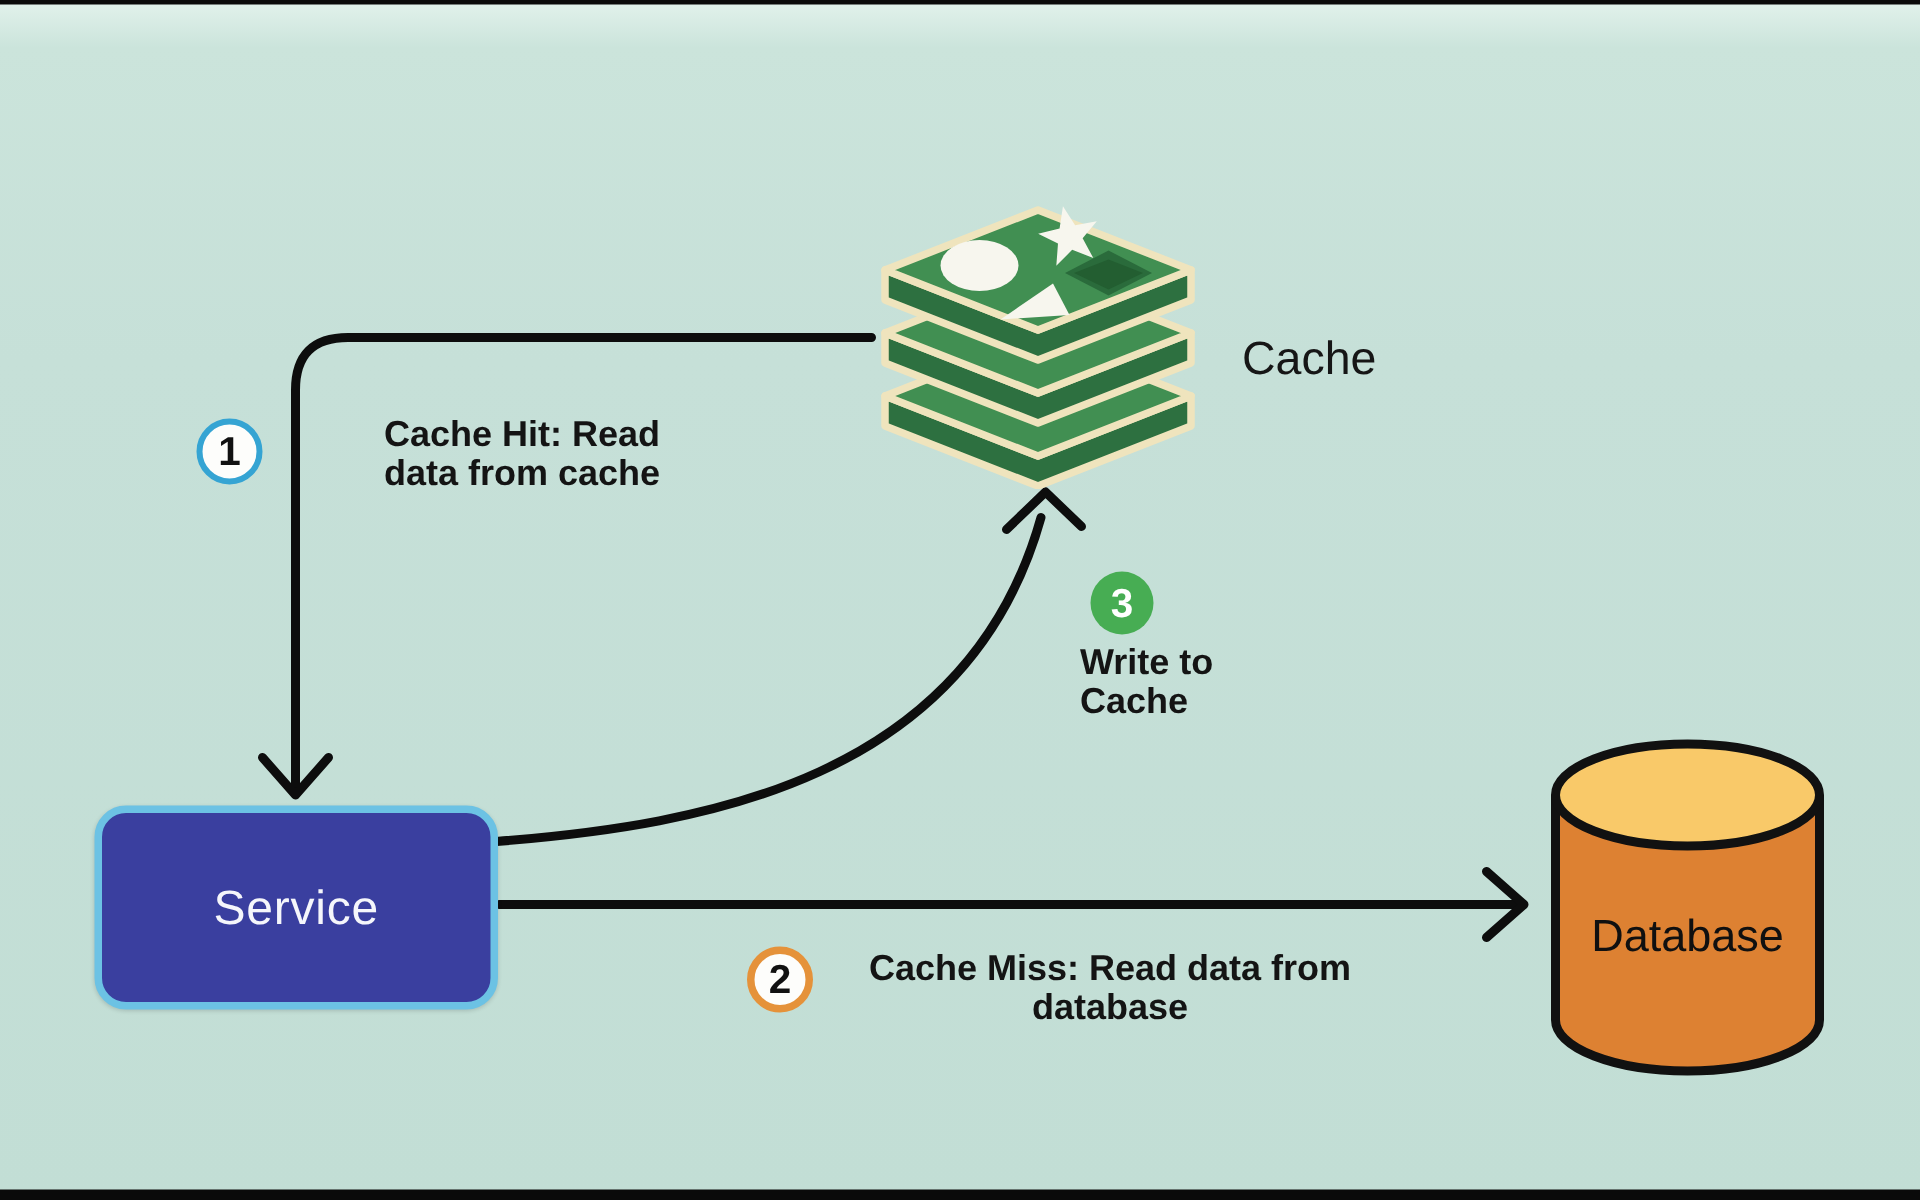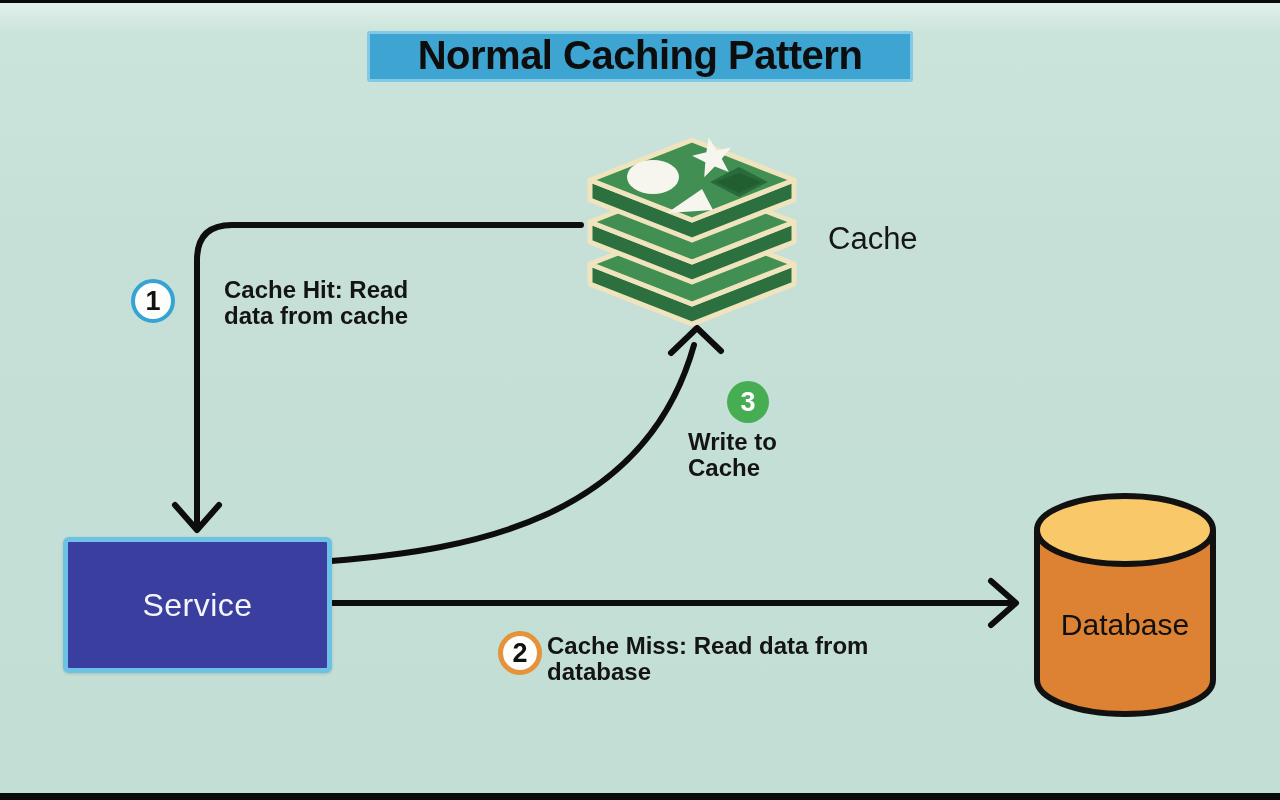--- a/index.html
+++ b/index.html
@@ -32,54 +32,51 @@
   .icon-wrap { position:absolute; }
   .cache-icon-wrap { left:583px; top:136px; width:218px; height:190px; }
   .database-icon-wrap { left:1031px; top:490px; width:188px; height:230px; }
   .database-label {
     left:1031px; top:608px; width:188px; text-align:center;
     font-size:30px; font-weight:500; color:#101010;
   }
 
   .service-node {
     position:absolute; left:63px; top:537px; width:269px; height:136px;
-    background:#3a3f9f; border:5px solid #6cc2e4; border-radius:6px;
+    background:#3a3f9f; border:5px solid #6cc2e4; border-radius:21px;
     display:flex; align-items:center; justify-content:center;
     box-shadow:0 1px 3px rgba(0,0,0,0.15);
   }
   .service-node .service-text { color:#f5f6fb; font-size:32px; font-weight:500; letter-spacing:0.5px; }
 
   .step-badge {
     position:absolute; border-radius:50%;
     display:flex; align-items:center; justify-content:center;
     font-weight:bold; font-size:27px; color:#111;
     background:#fdfdfb;
   }
   .badge-1 { left:131px; top:279px; width:44px; height:44px; border:4px solid #35a4d3; }
   .badge-2 { left:498px; top:631px; width:44px; height:44px; border:5px solid #e5923a; }
   .badge-3 { left:727px; top:381px; width:42px; height:42px; background:#47ad53; color:#ffffff; border:none; }
 
   .step-label {
     position:absolute; color:#141414; white-space:pre-line;
-    font-size:24px; font-weight:600; line-height:26px;
+    font-size:24px; font-weight:600; line-height:26px;margin-left:32px;
   }
   .label-1 { left:224px; top:277px; width:220px; text-align:left; }
-  .label-2 { left:547px; top:633px; width:322px; }
+  .label-2 { left:547px; top:633px; width:322px; text-align:center; }
   .label-3 { left:688px; top:429px; width:122px; text-align:left; }
 </style>
 </head>
 <body>
 
 <div class="stage">
 
   <div class="edge-bar top"></div>
 
-  <div class="title-banner">
-    <span class="title-text">Normal Caching Pattern</span>
-  </div>
 
   <svg class="arrows-layer" viewBox="0 0 1280 800">
     <g fill="none" stroke="#0d0d0d" stroke-width="6" stroke-linecap="round" stroke-linejoin="round">
 
       <g>
         <path d="M 581,225 L 232,225 Q 197,225 197,260 L 197,524"></path>
         <path d="M 175,505 L 197,530 L 219,505"></path>
       </g>
 
       <g>

